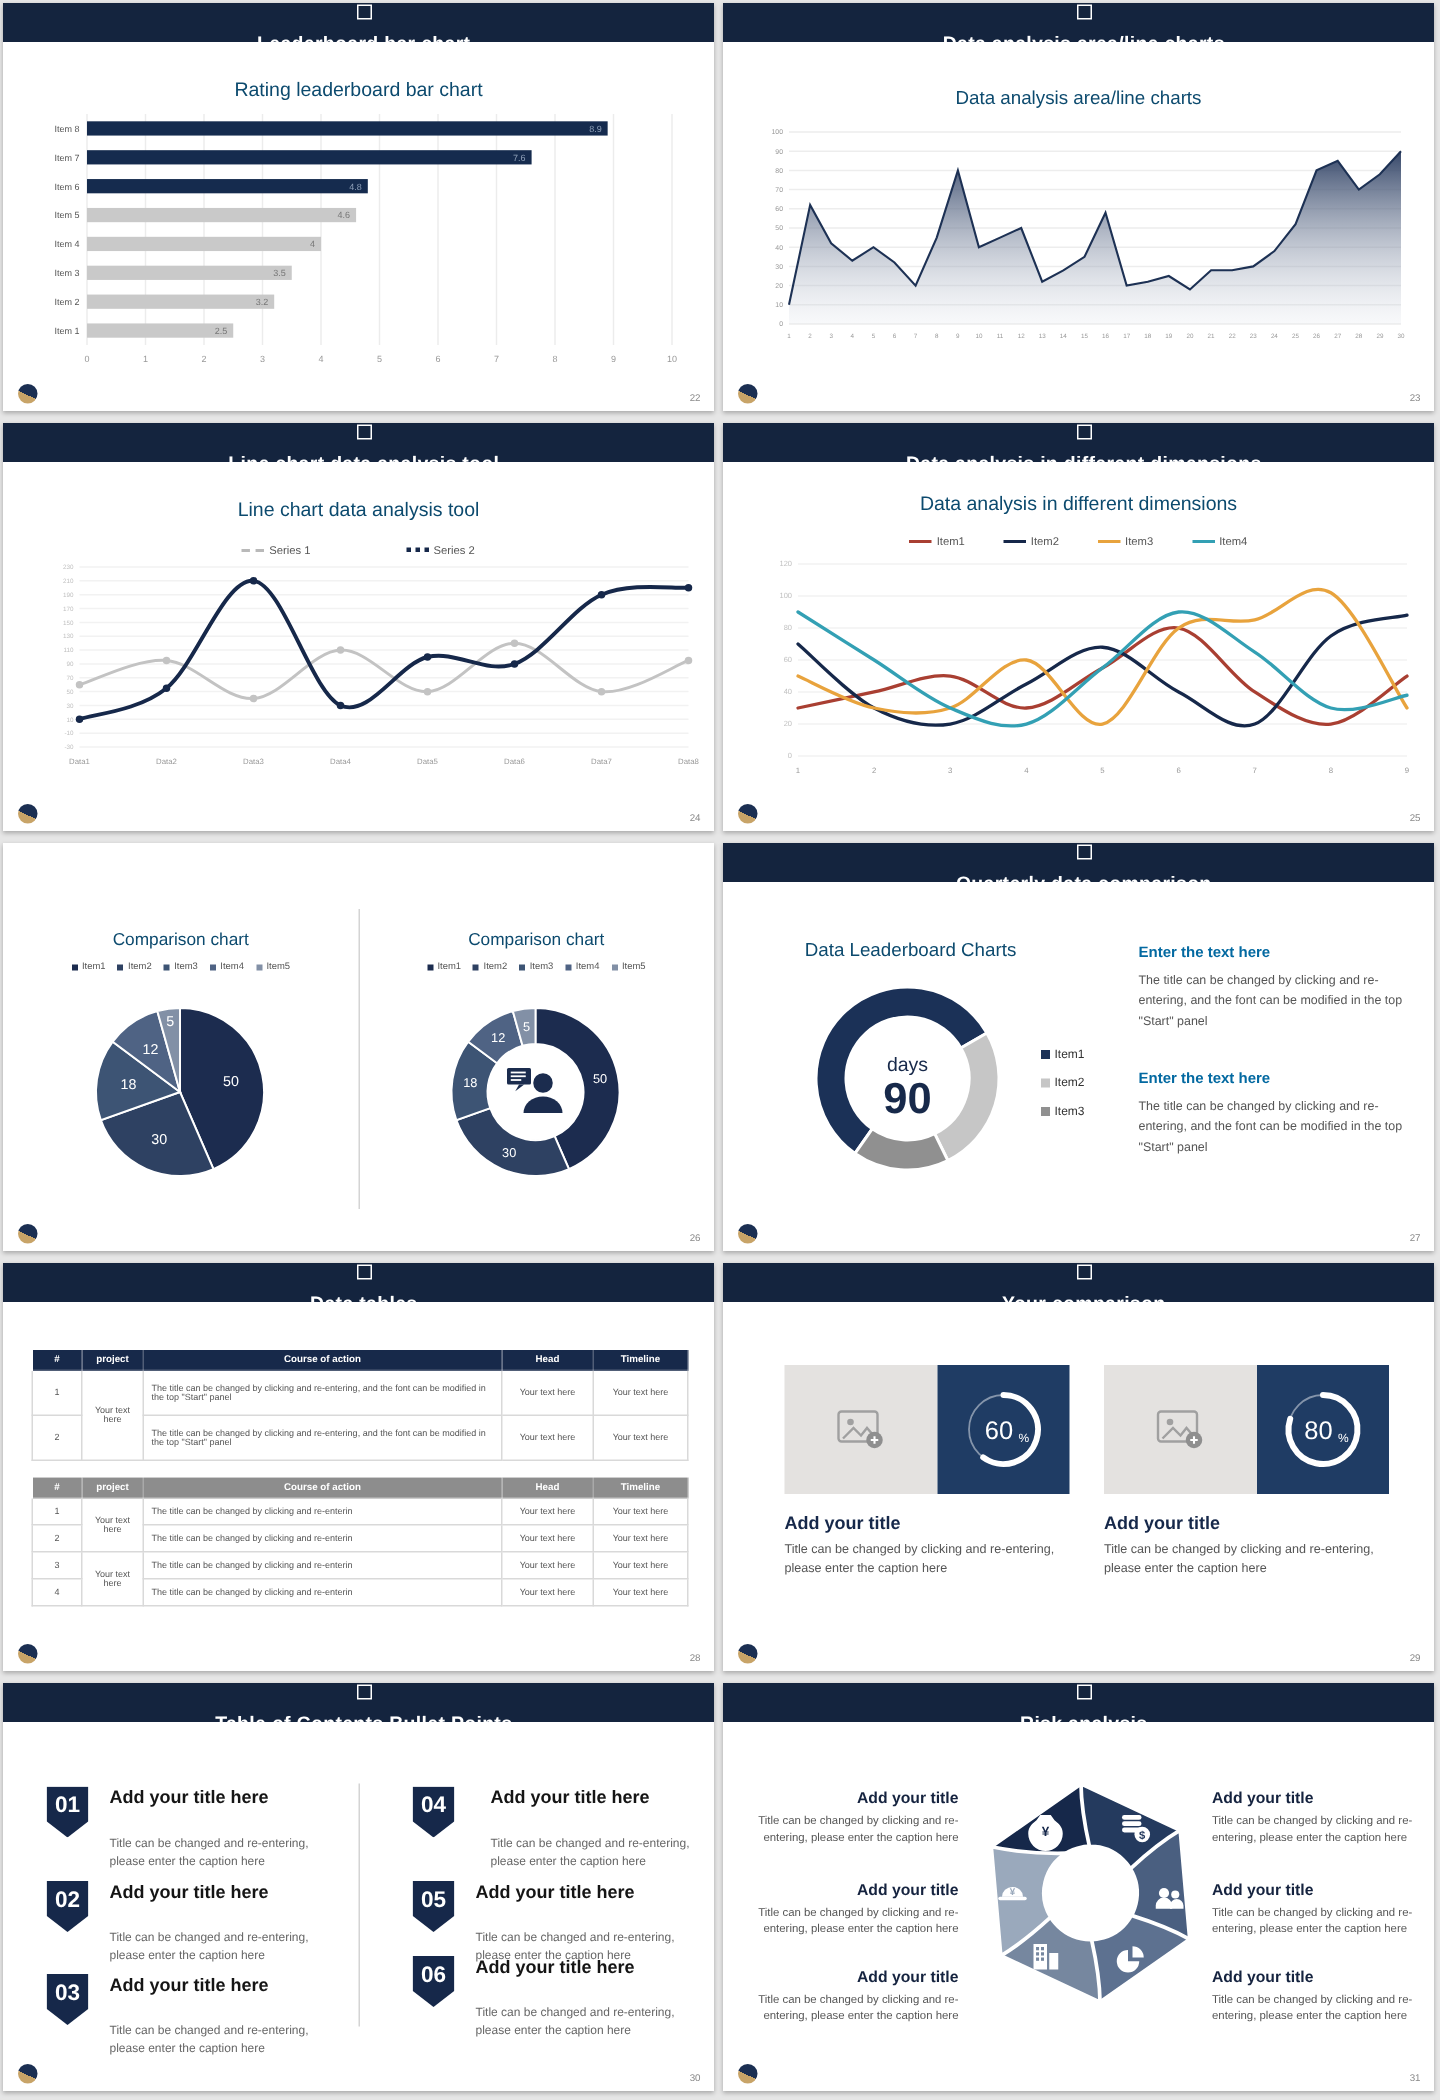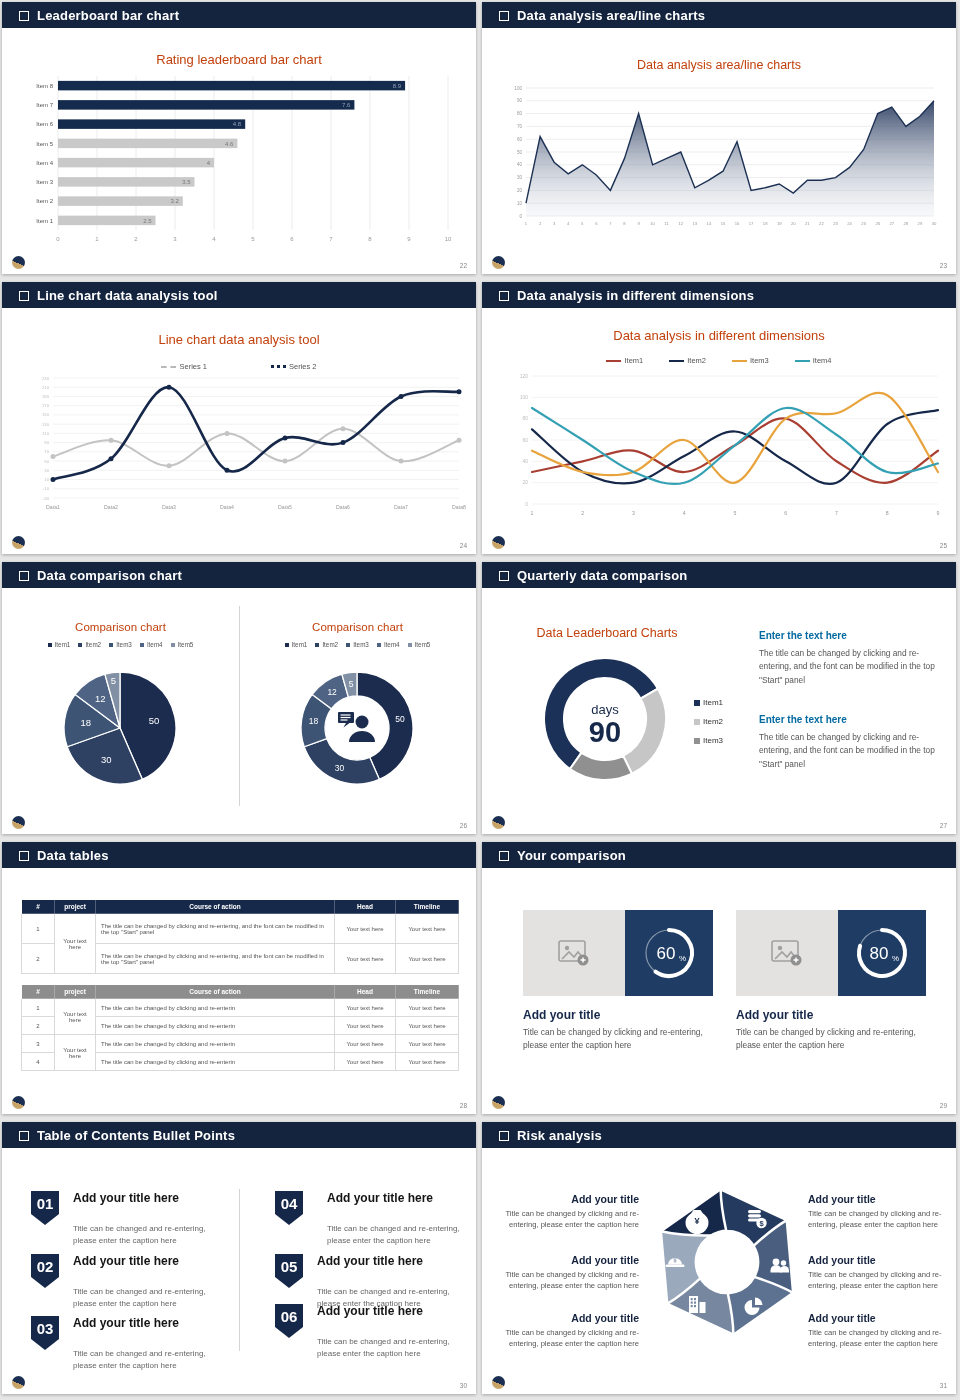--- a/index.html
+++ b/index.html
@@ -1,24 +1,24 @@
 <!DOCTYPE html>
 <html><head>
 <meta charset="utf-8">
 <style>
   html,body{margin:0;padding:0;background:#e6e6e6;font-family:"Liberation Sans",sans-serif;}
   #canvas{position:relative;width:960px;height:1400px;background:#e6e6e6;overflow:hidden;}
   .grid{display:grid;grid-template-columns:474px 474px;grid-auto-rows:272px;gap:8px 6px;padding:2px 0 0 2px;}
   .slide{position:relative;background:#fff;box-shadow:0 1px 3px rgba(0,0,0,.28);overflow:hidden;}
-  .shead{height:26px;background:#14243e;display:flex;align-items:center;gap:8px;padding:0 10px 0 17px;color:#fff;font-size:13px;font-weight:700;letter-spacing:.2px;}
+  .shead{height:26px;background:#14243e;display:flex;align-items:center;gap:8px;padding:0 10px 0 17px;color:#fff;font-size:13px;font-weight:700;letter-spacing:.2px;flex-direction:column;}
   .sq{width:8px;height:8px;border:1.6px solid #fff;flex:none;margin-top:1px;}
   .sbody{position:absolute;top:26px;left:0;right:0;bottom:0;}
   .logo{position:absolute;left:10px;bottom:5px;width:13px;height:13px;border-radius:50%;background:linear-gradient(205deg,#1b2f52 55%,#c8a468 55%);}
   .pg{position:absolute;right:9px;bottom:5px;font-size:6.5px;color:#888;}
-  .ctitle{position:absolute;text-align:center;color:#c2410c;font-size:13px;}
+  .ctitle{position:absolute;text-align:center;color:#0c4a6e;font-size:13px;}
   svg{font-family:"Liberation Sans",sans-serif;display:block;}
   .legend{position:absolute;display:flex;justify-content:center;align-items:center;font-size:7.5px;color:#555;left:0;right:0;}
   .legend .it{display:flex;align-items:center;gap:3px;}
   .sw{display:inline-block;width:15px;height:0;}
   .sw.dash{border-top:2px dashed;}
   .sw.dots{border-top:3px dotted;}
   .sw.line{border-top:2.5px solid;}
   .sw.square{width:5px;height:5px;border-top:none;}
   .lg-wide{column-gap:64px;}
   .lg-med{column-gap:26px;}
@@ -332,24 +332,20 @@
               <text x="399.25" y="145" font-size="5.2" fill="#999" text-anchor="middle">8</text>
               <text x="450" y="145" font-size="5.2" fill="#999" text-anchor="middle">9</text>
             </g>
           </svg>
       <div class="logo"></div>
       <div class="pg">25</div>
     </div>
   </div>
 
   <div class="slide">
-    <div class="shead">
-      <span class="sq"></span>
-      <span>Data comparison chart</span>
-    </div>
     <div class="sbody">
       <div class="ctitle" style="left:0;width:237px;top:33px;font-size:11.5px;">Comparison chart</div>
       <div class="ctitle" style="left:237px;width:237px;top:33px;font-size:11.5px;">Comparison chart</div>
       <div class="legend lg-tiny" style="left:0;right:auto;width:237px;top:53px;">
             <span class="it">
               <span class="sw square" style="background: rgb(28, 44, 79);"></span>
               <span>Item1</span>
             </span>
             <span class="it">
               <span class="sw square" style="background: rgb(46, 65, 98);"></span>

